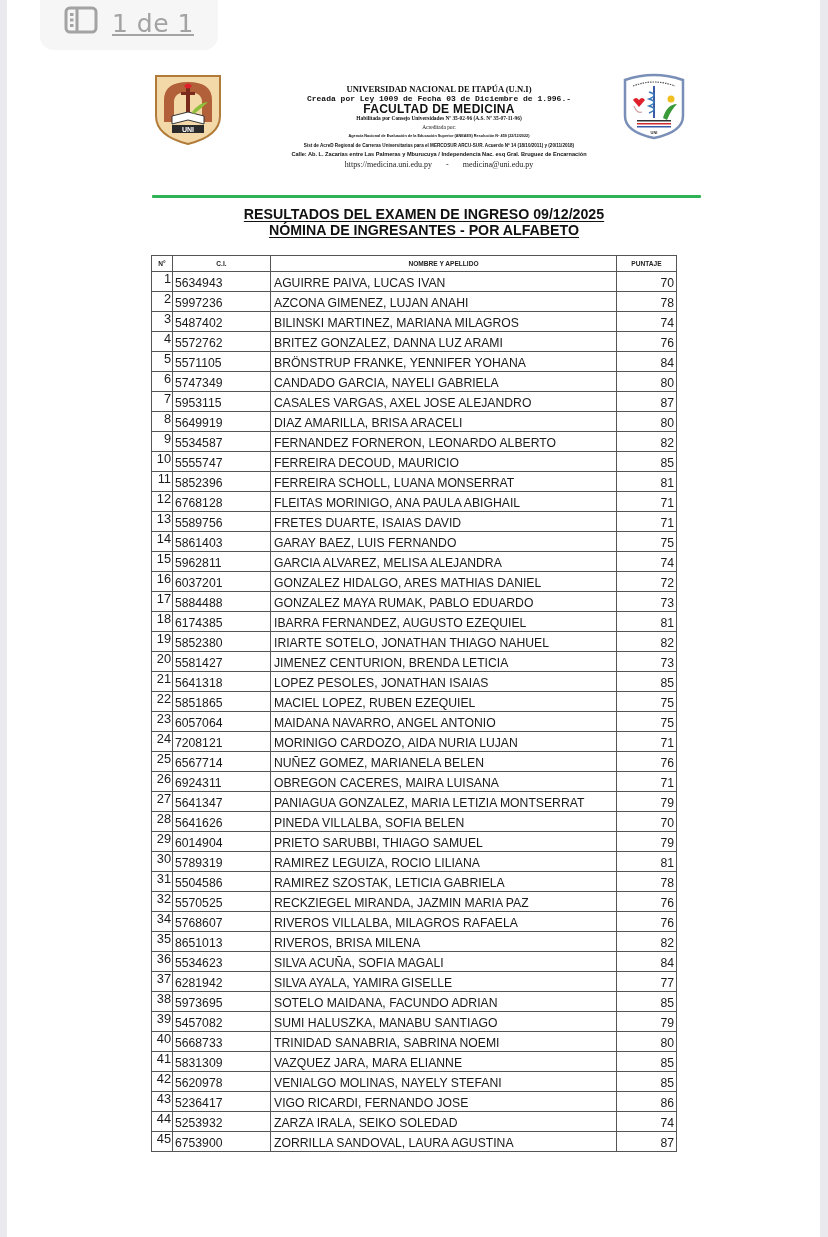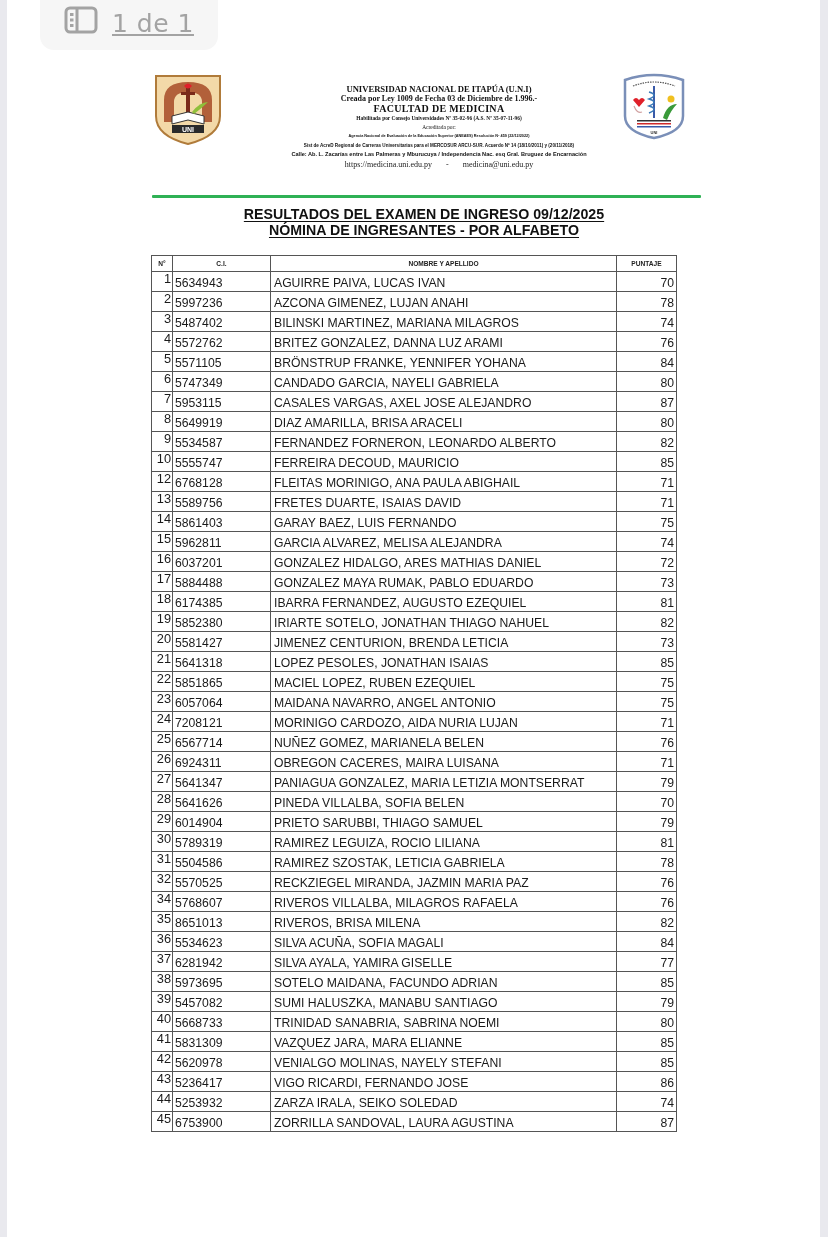--- a/index.html
+++ b/index.html
@@ -20,22 +20,22 @@
   .page-badge .label { font-size:25px; font-family:"DejaVu Sans", sans-serif; letter-spacing:0.5px; line-height:1;text-decoration:underline; }
 
   .logo { position:absolute; }
   .logo-left { left:152px; top:72px; width:72px; height:74px; }
   .logo-right { left:619px; top:72px; width:70px; height:68px; }
 
   .letterhead {
     position:absolute; left:239px; top:84px; width:400px; text-align:center;
   }
   .lh1 { font-family:"Liberation Serif", serif; font-weight:bold; font-size:8.6px; line-height:10px; }
-  .lh2 { font-family:Liberation Serif, serif; font-weight:bold; font-size:8px; line-height:10px; }
-  .lh3 { font-family:Liberation Serif, serif; font-weight:bold; font-size:10px; line-height:10px; letter-spacing:0.3px;}
+  .lh2 { font-family:Liberation Mono, monospace; font-weight:bold; font-size:8px; line-height:10px; }
+  .lh3 { font-family:Liberation Sans, sans-serif; font-weight:bold; font-size:12px; line-height:10px; letter-spacing:0.3px;}
   .lh4 { font-family:"Liberation Serif", serif; font-weight:bold; font-size:5.4px; line-height:9px; }
   .lh5 { font-family:"Liberation Serif", serif; font-size:5.4px; line-height:8px; }
   .lh6 { font-family:"Liberation Sans", sans-serif; font-size:3.8px; line-height:10px; font-weight:bold; }
   .lh7 { font-family:"Liberation Sans", sans-serif; font-size:4.6px; line-height:9px; font-weight:bold; white-space:nowrap; }
   .lh8 { font-family:"Liberation Sans", sans-serif; font-size:5.6px; line-height:9px; font-weight:bold; white-space:nowrap;}
   .lh9 { font-family:Liberation Serif, serif; font-size:8px; line-height:11px; color:#222; }
   .lh9 .sep { display:inline-block; margin:0 14px; }
 
   .green-rule { position:absolute; left:152px; top:195px; width:549px; height:3px; background:#2fb155; border-radius:1px; }
 
@@ -194,20 +194,26 @@
         <td class="name">FERNANDEZ FORNERON, LEONARDO ALBERTO</td>
         <td class="score">82</td>
       </tr>
       <tr>
         <td class="num">10</td>
         <td class="ci">5555747</td>
         <td class="name">FERREIRA DECOUD, MAURICIO</td>
         <td class="score">85</td>
       </tr>
       <tr>
+        <td class="num">11</td>
+        <td class="ci">5852396</td>
+        <td class="name">FERREIRA SCHOLL, LUANA MONSERRAT</td>
+        <td class="score">81</td>
+      </tr>
+      <tr>
         <td class="num">12</td>
         <td class="ci">6768128</td>
         <td class="name">FLEITAS MORINIGO, ANA PAULA ABIGHAIL</td>
         <td class="score">71</td>
       </tr>
       <tr>
         <td class="num">13</td>
         <td class="ci">5589756</td>
         <td class="name">FRETES DUARTE, ISAIAS DAVID</td>
         <td class="score">71</td>

